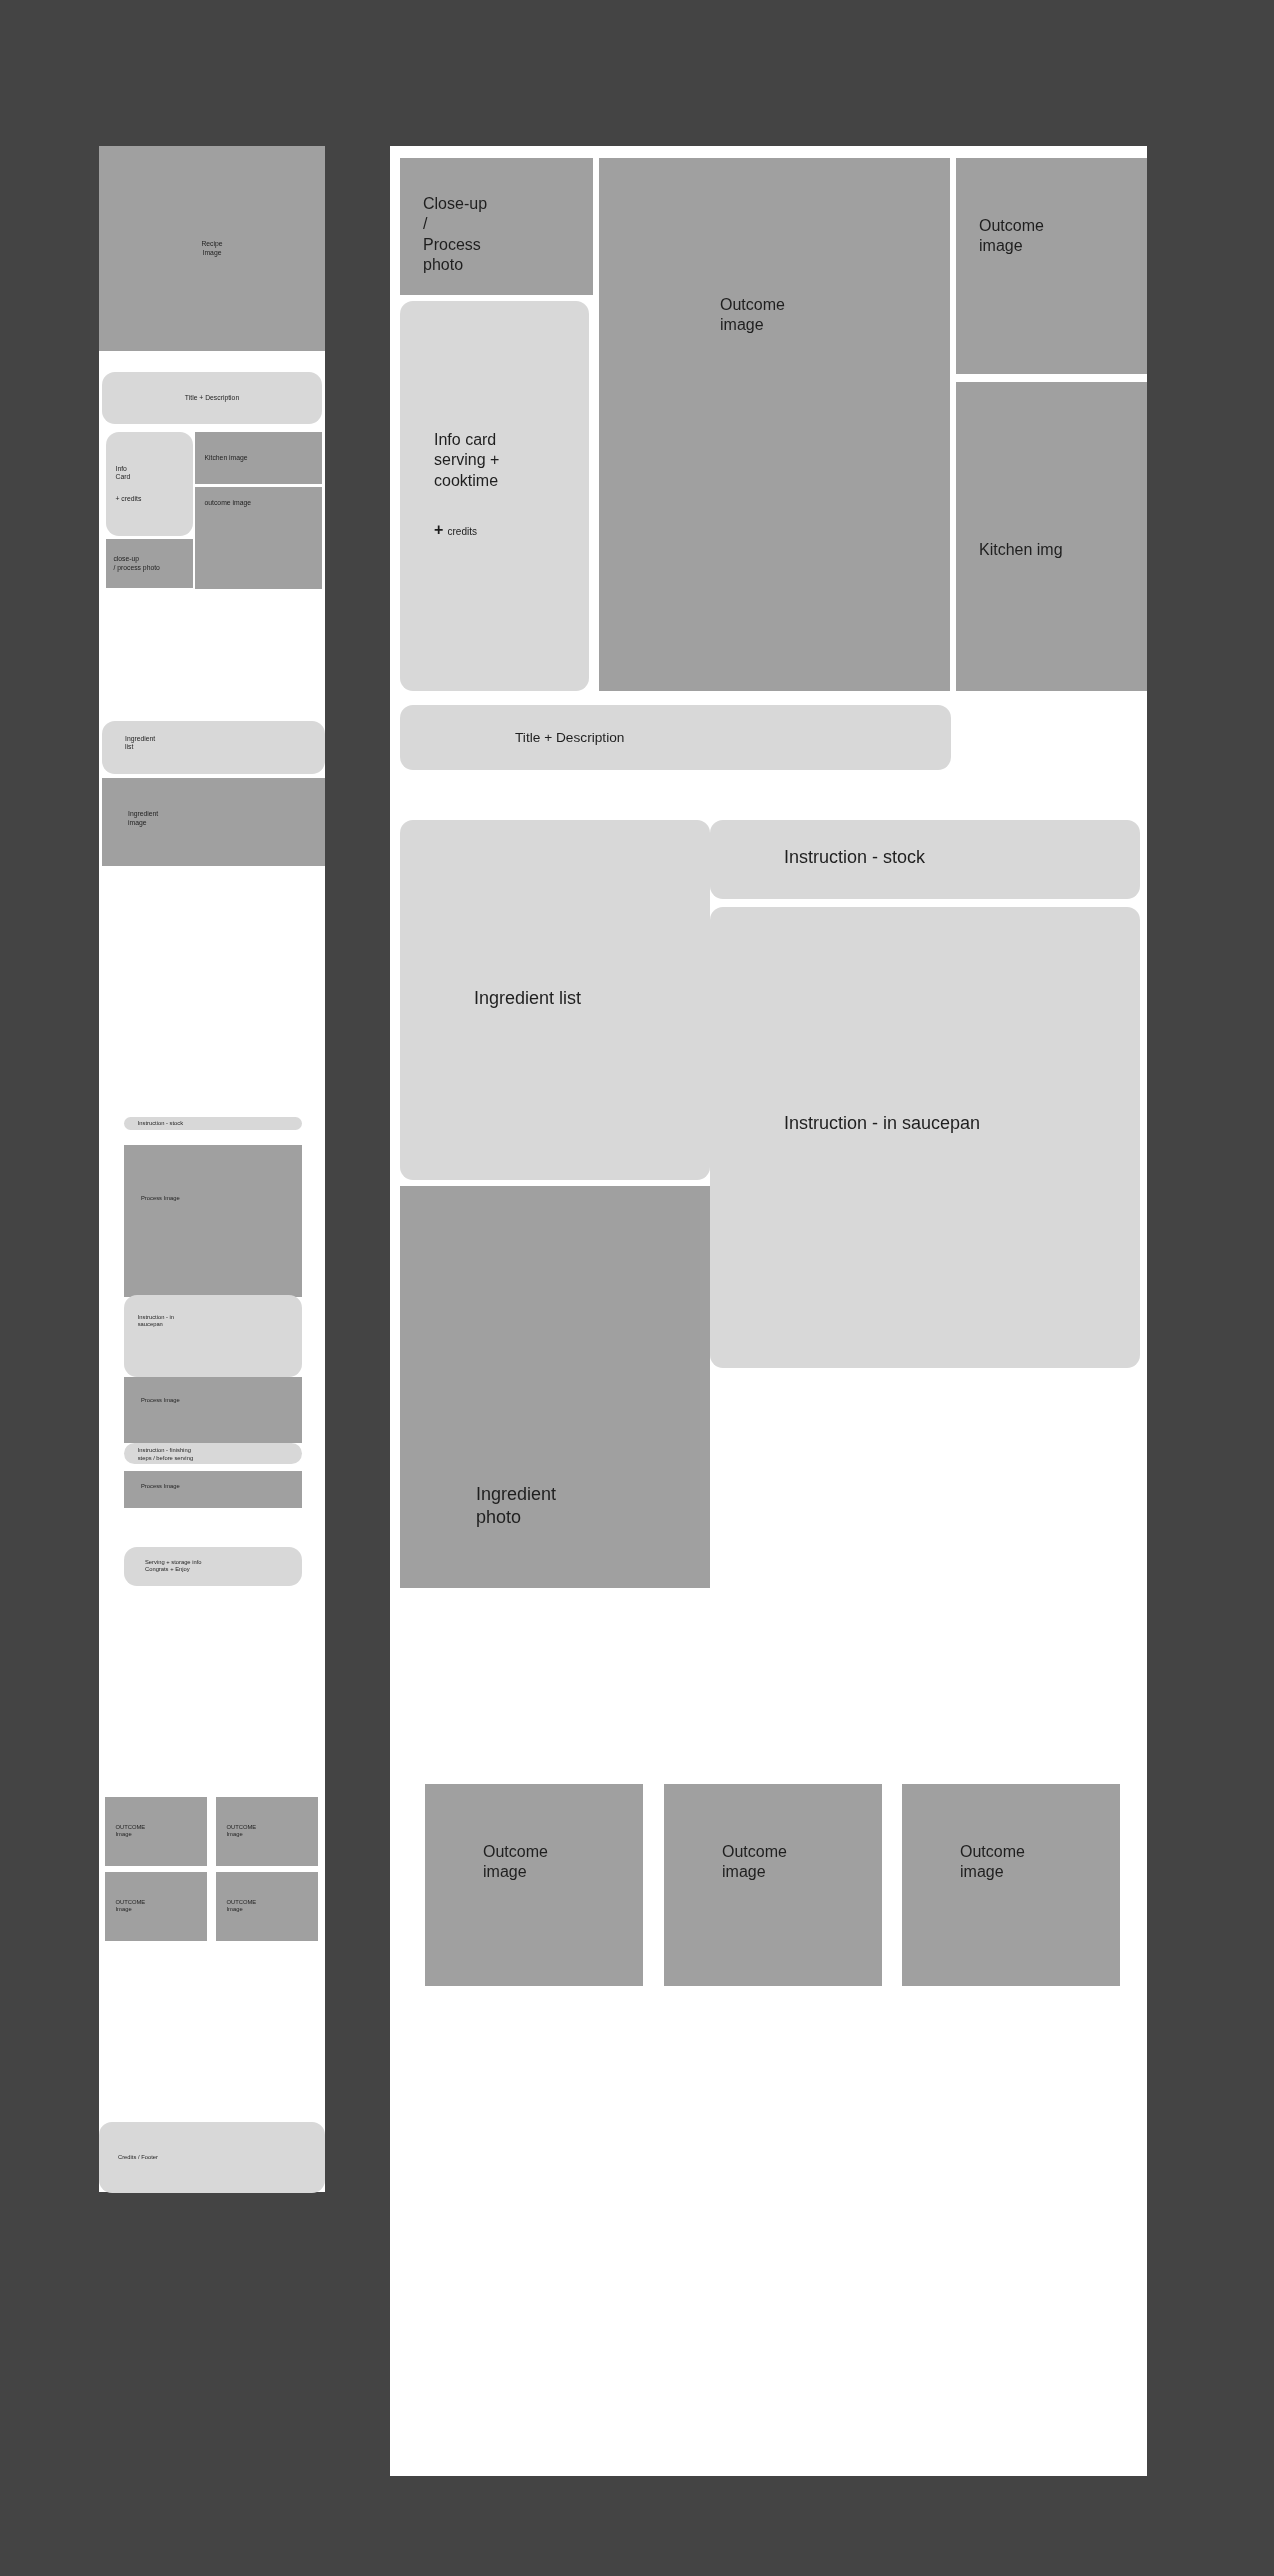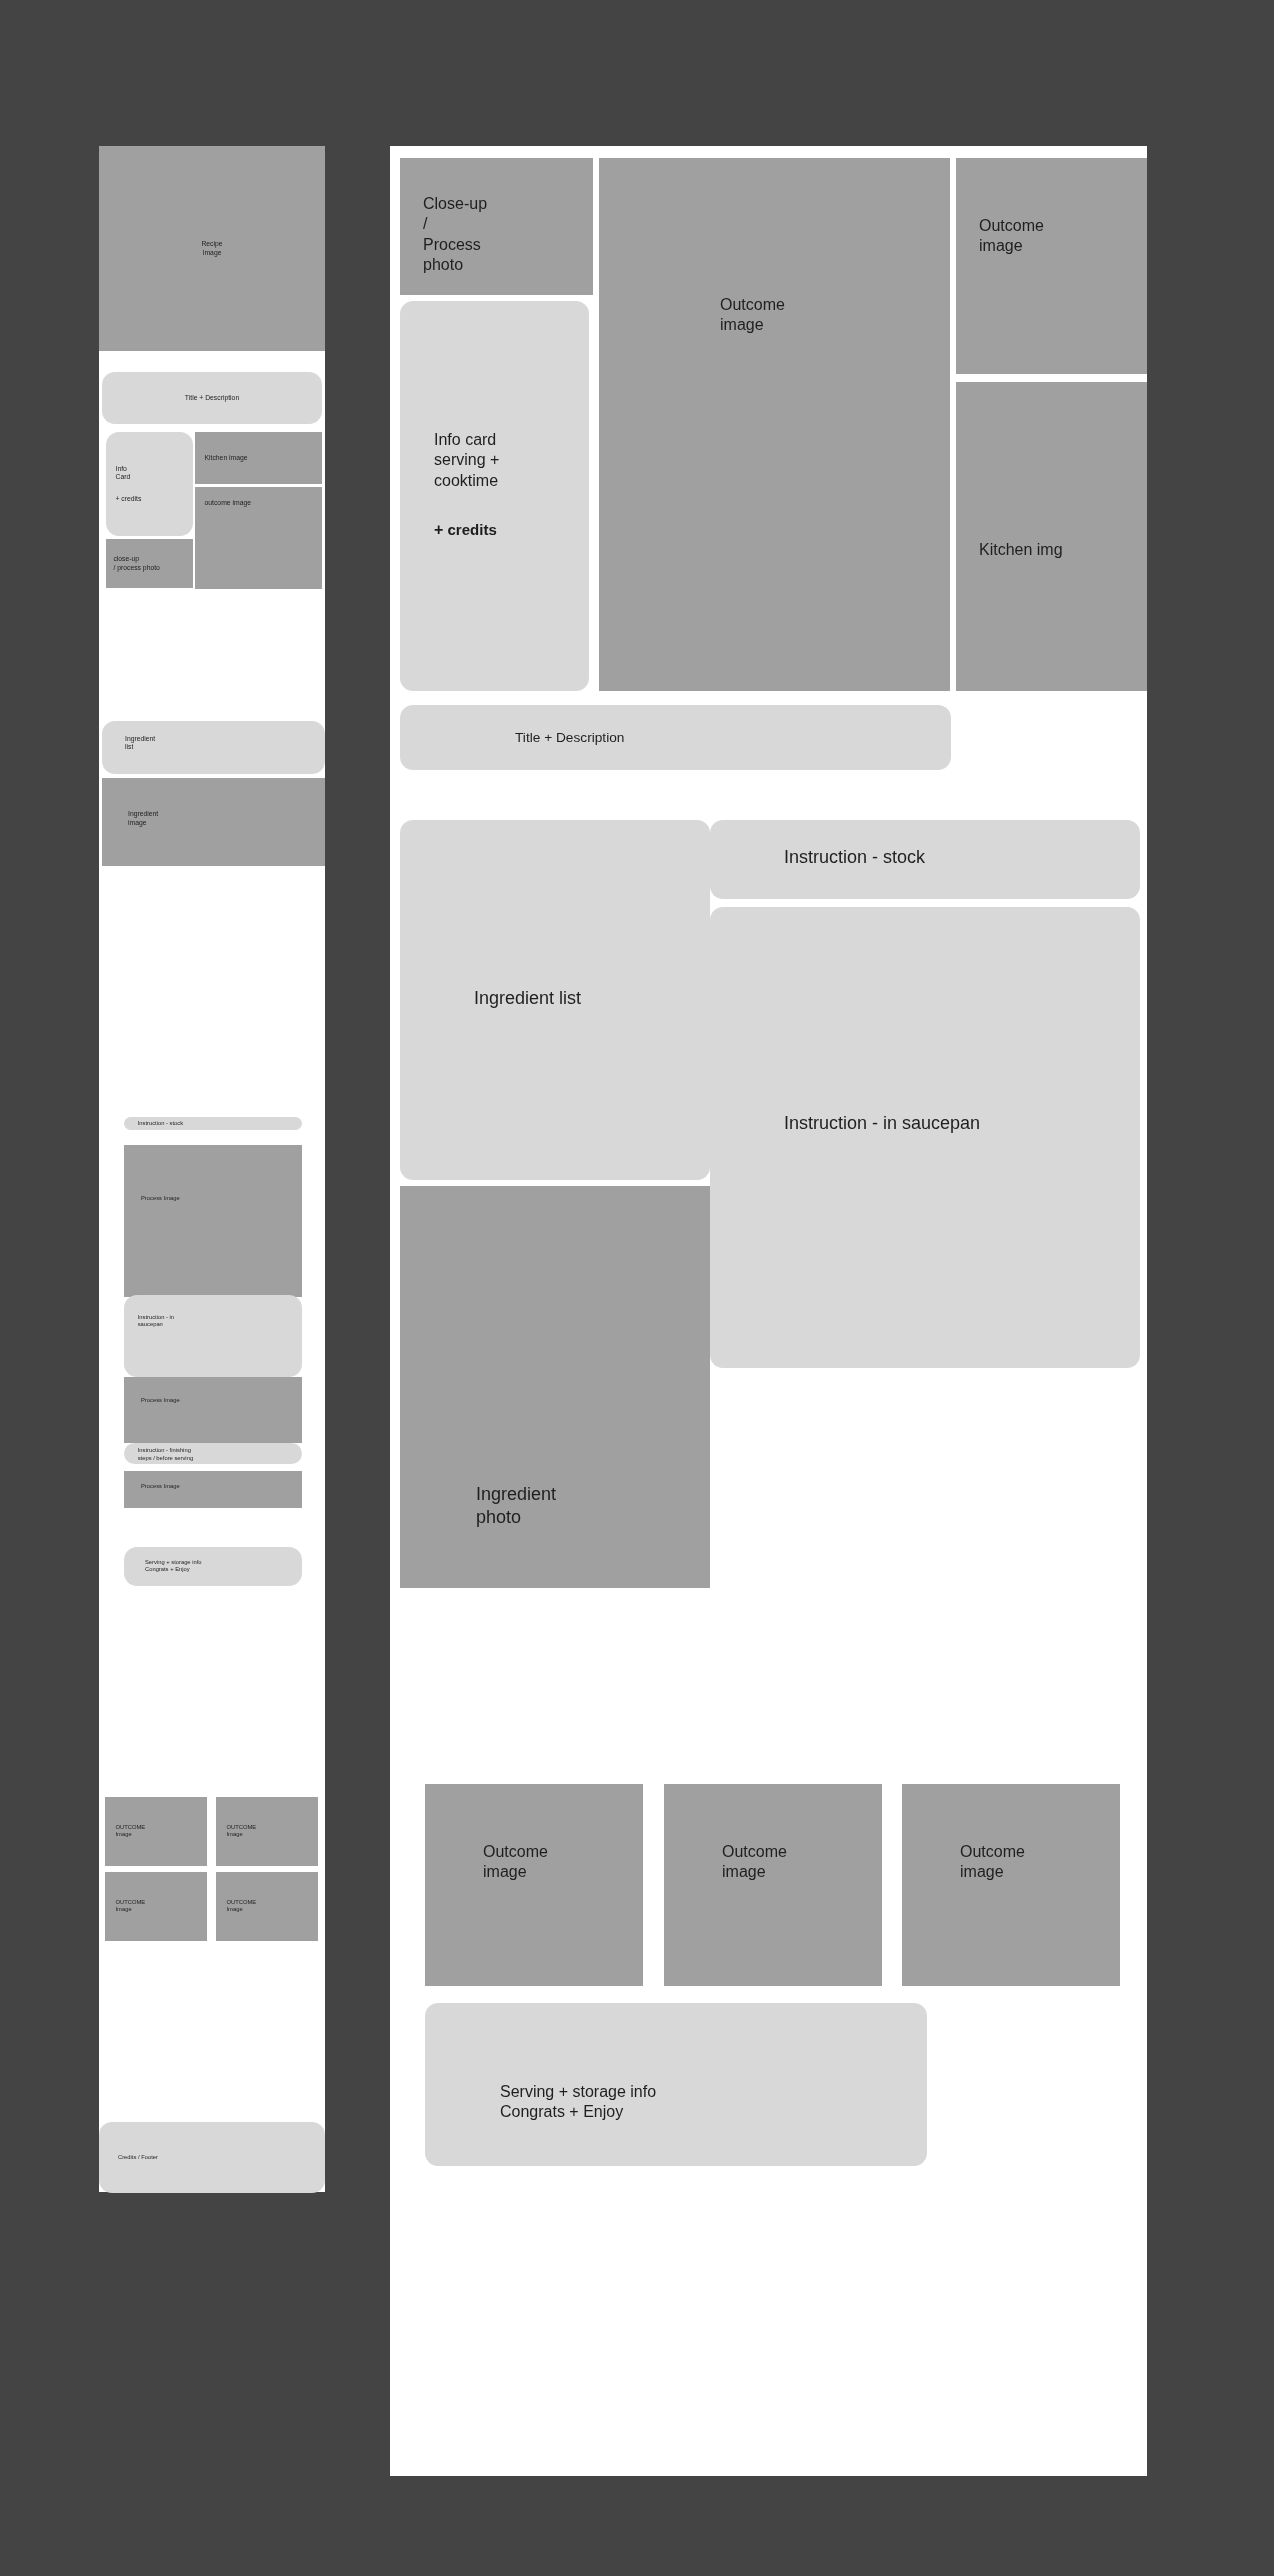--- a/index.html
+++ b/index.html
@@ -60,21 +60,21 @@
     left: 390px;
     top: 146px;
     width: 757px;
     height: 2330px;
     background: #ffffff;
   }
   .d-lbl    { font-size: 16px; }
   .d-lbl-lg { font-size: 18px; }
   .d-lbl-md { font-size: 13.7px; }
   .d-credit-plus { font-size: 16px; font-weight: 600; }
-  .d-credit-word { font-size: 15px; font-weight: 700; }
+  .d-credit-word { font-size: 10px; font-weight: 400; }
   .credit-row { display: flex; align-items: baseline; gap: 4.2px; }
 </style>
 </head>
 <body>
 
 <div class="canvas">
 
   <div class="blk panel" id="mobile-panel"></div>
 
   <div class="blk img-blk al-cc" style="left:99px; top:146px; width:226px; height:205px;">
@@ -232,20 +232,16 @@
   </div>
   <div class="blk img-blk al-tl" style="left:664px; top:1784px; width:218px; height:202px; padding-left:58px; padding-top:58px;">
     <span class="lbl d-lbl">Outcome
 image</span>
   </div>
   <div class="blk img-blk al-tl" style="left:902px; top:1784px; width:218px; height:202px; padding-left:58px; padding-top:58px;">
     <span class="lbl d-lbl">Outcome
 image</span>
   </div>
 
-  <div class="blk text-blk al-tl" style="left:425px; top:2003px; width:502px; height:163px; padding-left:75px; padding-top:79px;">
-    <span class="lbl d-lbl">Serving + storage info
-Congrats + Enjoy</span>
-  </div>
 
 
 </div>
 
 
 </body></html>

